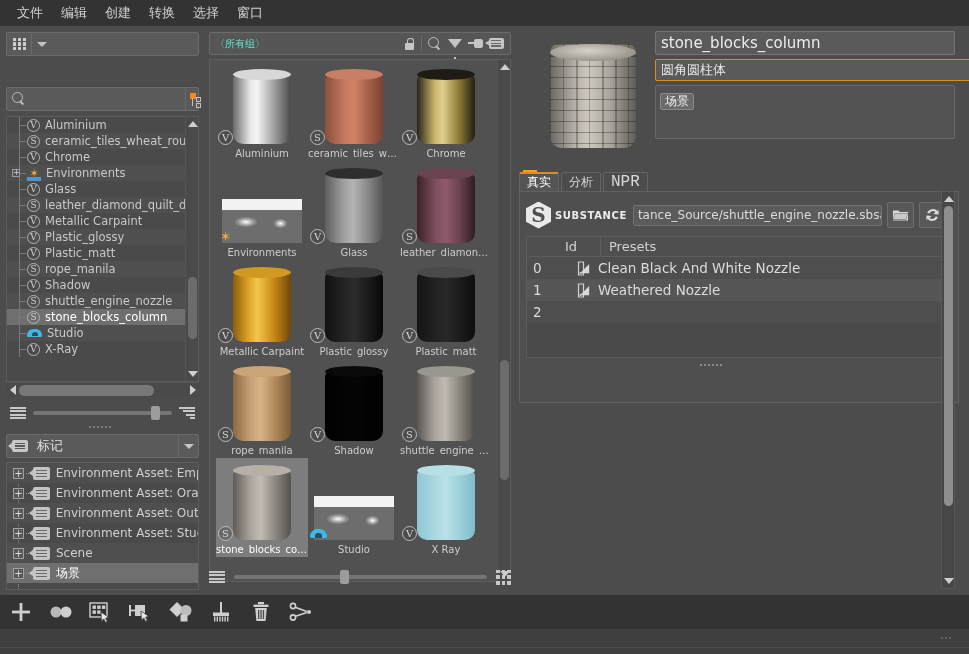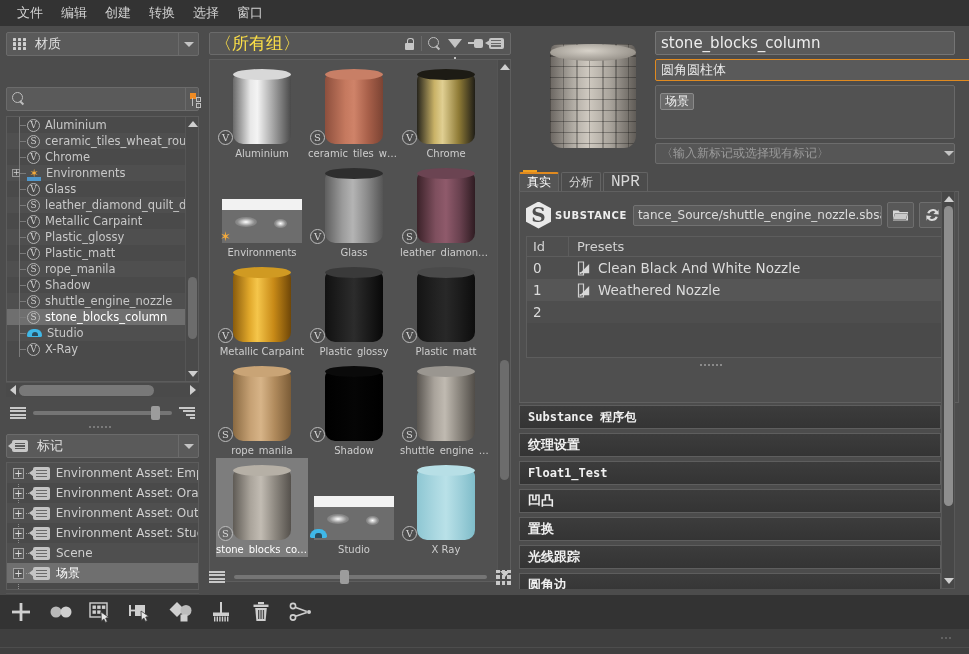--- a/index.html
+++ b/index.html
@@ -193,21 +193,21 @@
   .bs-dots { position:absolute; right: 18px; top: 8px; display:flex; gap:2px; }
   .bs-dots i { width:2px;height:2px;background:#6e6e6e;border-radius:50%; }
 
   
   .center-panel { position: absolute; left: 205px; top: 26px; width: 310px; height: 569px; background: #4c4c4c; }
   .cp-head {
     position: absolute; left: 4px; top: 6px; width: 302px; height: 23px;
     background: #565656; border: 1px solid #6a6a6a; border-radius: 2px;
     display: flex; align-items: center;
   }
-  .cp-head .ht { font-size: 17px; color: #fde047; flex: 1; padding-left: 5px; }
+  .cp-head .ht { font-size: 10px; color: #5eead4; flex: 1; padding-left: 5px; }
   .cp-head .hicons { display: flex; align-items: center; gap: 6px; padding-right: 6px; }
   .ic-lock { width: 11px; height: 12px; position: relative; }
   .ic-lock::before { content:''; position:absolute; left:1px; bottom:0; width:9px; height:7px; background:#c6c6c6; border-radius:1px; }
   .ic-lock::after { content:''; position:absolute; left:3px; top:0; width:5px; height:6px; border:1.5px solid #c6c6c6; border-bottom:none; border-radius:3px 3px 0 0; }
   .ic-dash { width:1px;height:15px;background:#6a6a6a; }
   .ic-pill { width:15px;height:10px;position:relative; }
   .ic-pill::before { content:''; position:absolute; left:0;top:3px;width:6px;height:2.5px;background:#c6c6c6; }
   .ic-pill::after { content:''; position:absolute; left:6px;top:0;width:9px;height:9px;background:#c6c6c6;border-radius:2px; }
   .ic-tagsm { width: 15px; height: 11px; background: #c6c6c6; position: relative; border-radius: 2px; }
   .ic-tagsm::before { content:''; position:absolute; left:-4px;top:2px;width:0;height:0;
@@ -333,21 +333,21 @@
     font-size: 12px; color: #dcdcdc; display: flex; align-items: center; padding-left: 4px;
     overflow: hidden; white-space: nowrap;
   }
   .sq-btn {
     width: 27px; height: 26px; background: #585858; border: 1px solid #6e6e6e; border-radius: 2px;
     margin-left: 5px; display: flex; align-items: center; justify-content: center; flex: 0 0 auto;
   }
 
   .presets-table { position: absolute; left: 6px; top: 44px; width: 420px; height: 122px; border: 1px solid #5d5d5d; background: #4a4a4a; }
   .pt-head { display: flex; height: 20px; background: #4f4f4f; border-bottom: 1px solid #5d5d5d; align-items: center; }
-  .pt-head .c1 { width: 42px; font-size: 13px; color: #d2d2d2; padding-left: 6px; border-right: 1px solid #5d5d5d; height: 100%; display:flex; align-items:center; }
+  .pt-head .c1 { width: 42px; font-size: 13px; color: #d2d2d2; padding-left: 6px; border-right: 1px solid #5d5d5d; height: 100%; display:flex; align-items:center;margin-left:32px; }
   .pt-head .c2 { flex: 1; font-size: 13px; color: #d2d2d2; padding-left: 8px; }
   .pt-row { display: flex; height: 22px; align-items: center; font-size: 13.5px; color: #dcdcdc; }
   .pt-row:nth-child(odd) { background: #4e4e4e; }
   .pt-row.alt { background: #565656; }
   .pt-row .c1 { width: 42px; padding-left: 6px; }
   .pt-row .c2 { flex: 1; display: flex; align-items: center; gap: 6px; padding-left: 8px; }
   .preset-ic { width: 15px; height: 15px; position: relative; flex: 0 0 auto; }
 
   .acc-scroll-area { position: absolute; left: 519px; top: 405px; width: 440px; height: 184px; overflow: hidden; }
   .acc-item {
@@ -385,21 +385,20 @@
           <i></i>
             <i></i>
             <i></i>
             <i></i>
             <i></i>
             <i></i>
             <i></i>
             <i></i>
             <i></i>
         </div>
-        <div class="ctxt">材质</div>
         <div class="carrow">
             <div class="tri-down"></div>
           </div>
       </div>
     </div>
 
     <div class="searchrow">
       <div class="magnifier"></div>
       <input class="sinput" value="" placeholder="" style="">
       <div class="sr-icons">
@@ -862,26 +861,20 @@
     <div class="ctxt">圆角圆柱体</div>
     <div class="carrow">
         <div class="tri-down"></div>
       </div>
   </div>
 
   <div class="tags-area">
     <span class="tagchip">场景</span>
   </div>
 
-  <div class="tag-input">
-    <div class="ctxt">〈输入新标记或选择现有标记〉</div>
-    <div class="carrow">
-        <div class="tri-down"></div>
-      </div>
-  </div>
 
   <div class="tabs">
     <div class="tab active">真实</div>
     <div class="tab">分析</div>
     <div class="tab npr">NPR</div>
   </div>
 
   <div class="tabcontent">
     <div class="subst-row">
       <div class="s-logo">
@@ -943,31 +936,20 @@
     <div class="divider-dots" style="position:absolute;left:180px;top:172px;">
       <i></i>
         <i></i>
         <i></i>
         <i></i>
         <i></i>
         <i></i>
     </div>
   </div>
 
-  <div class="acc-scroll-area">
-    <div id="acc-items">
-        <div class="acc-item mono">Substance 程序包</div>
-        <div class="acc-item">纹理设置</div>
-        <div class="acc-item mono">Float1_Test</div>
-        <div class="acc-item">凹凸</div>
-        <div class="acc-item">置换</div>
-        <div class="acc-item">光线跟踪</div>
-        <div class="acc-item">圆角边</div>
-      </div>
-  </div>
 
   <div class="rp-vscroll">
     <div class="up" style="position:absolute;left:1px;top:1px;width:11px;height:12px;display:flex;align-items:center;justify-content:center;">
         <div class="tri-up-s"></div>
       </div>
     <div class="thumb"></div>
     <div class="dn" style="position:absolute;left:1px;bottom:1px;width:11px;height:12px;display:flex;align-items:center;justify-content:center;">
         <div class="tri-dn-s"></div>
       </div>
   </div>

